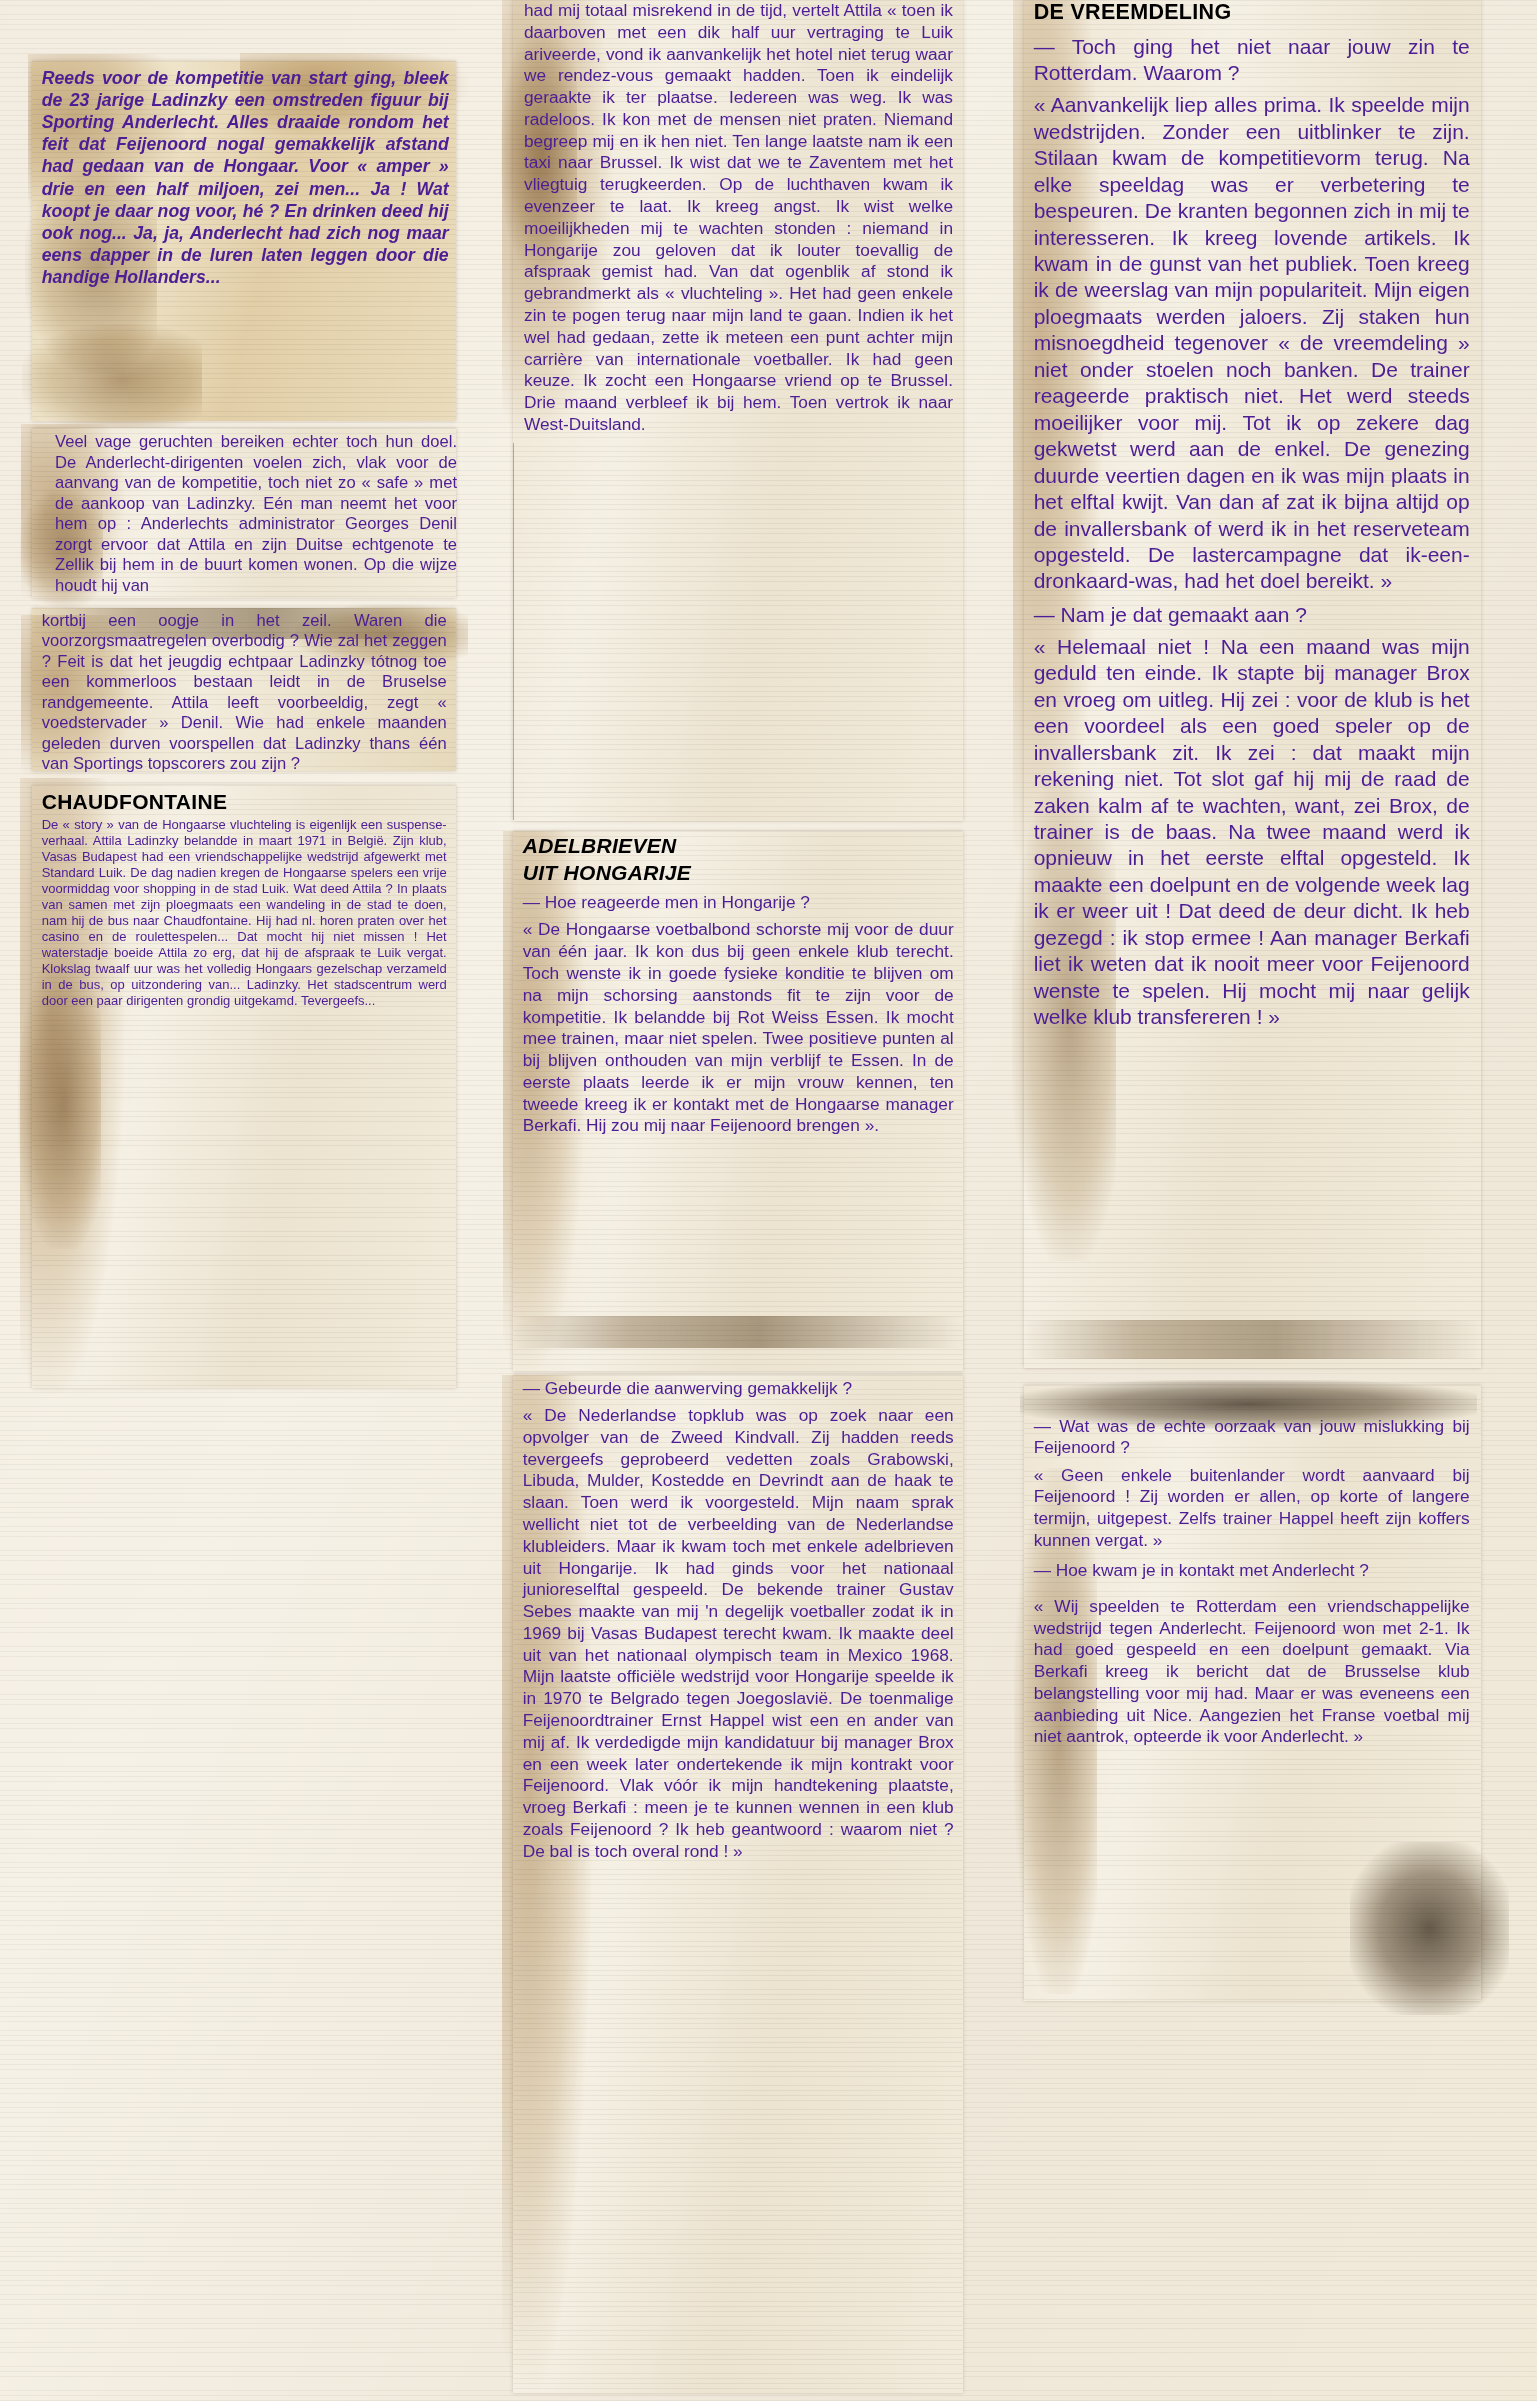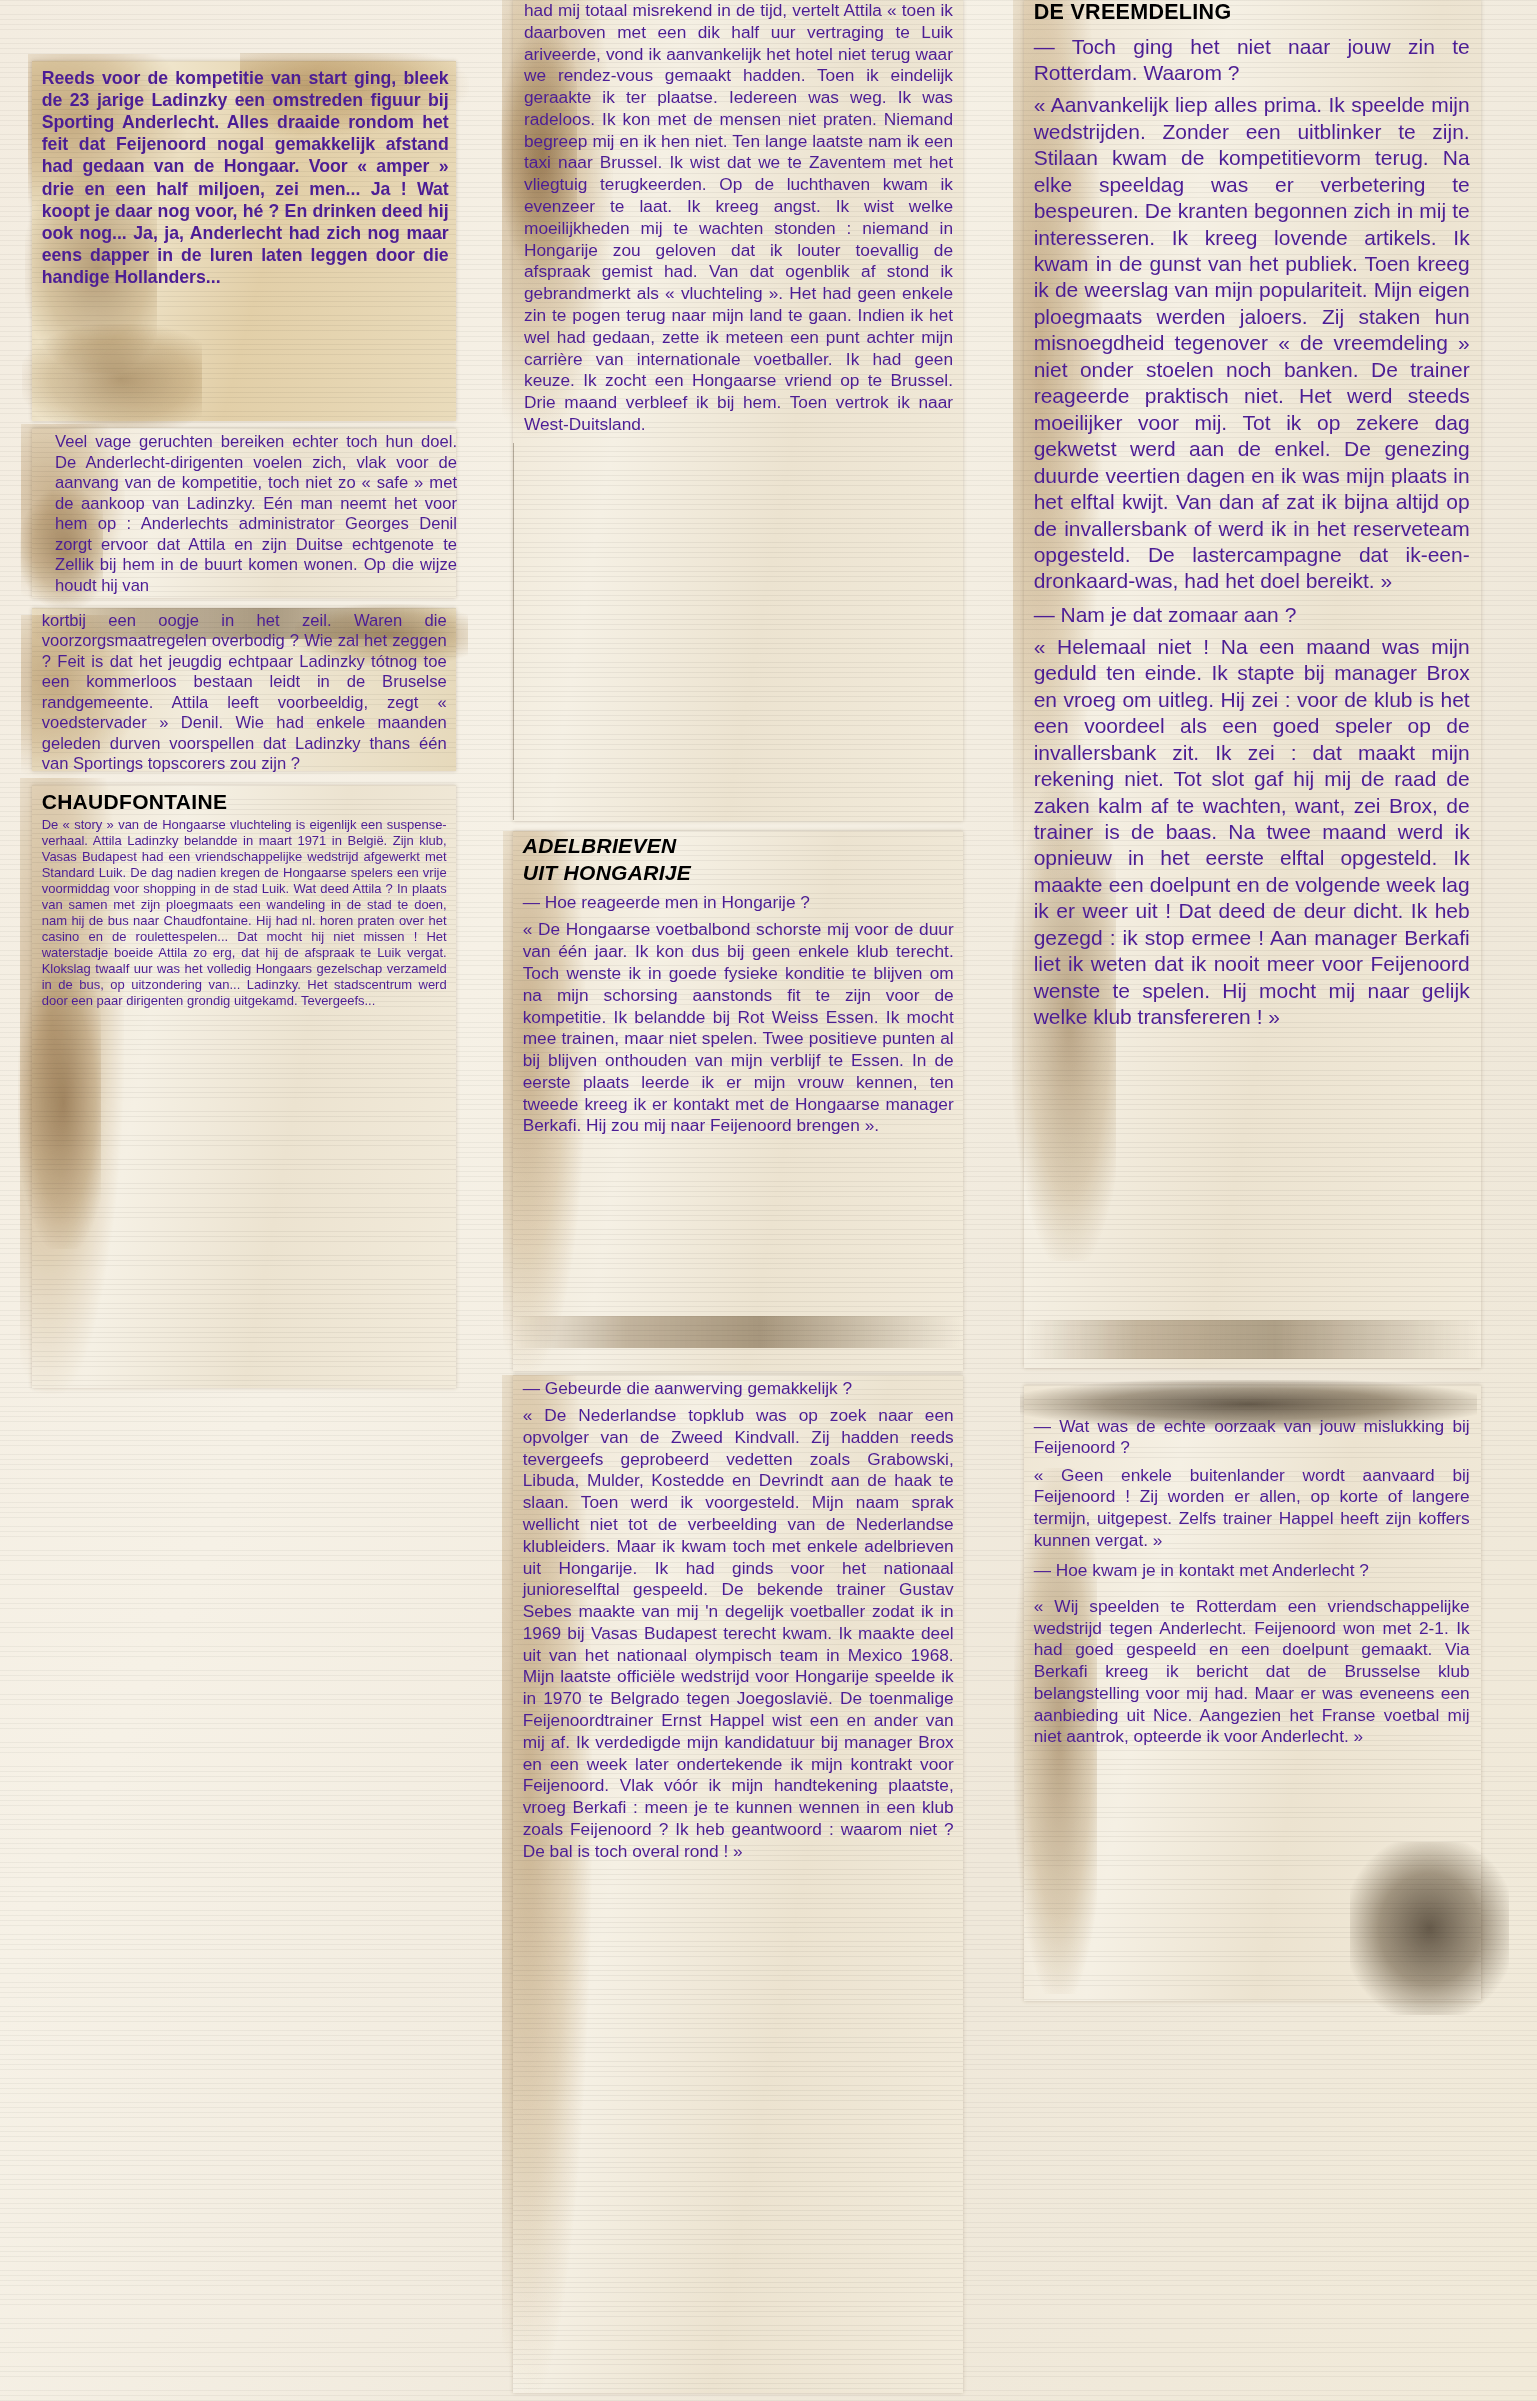--- a/index.html
+++ b/index.html
@@ -80,21 +80,21 @@
     color: #000000;
     margin: 0 0 4.2px 0;
     line-height: 1.06;
   }
 
   
   #left-col { left: 32px; top: 61px; width: 424px; }
 
   #lead-block {
     position: absolute;
-    left: 0; top: 0; width: 344px; height: 360px;
+    left: 0; top: 0; width: 344px; height: 360px; font-style: italic;
   }
   #lead-block .patch { left: 0; top: 0; width: 424px; height: 360px;
     background:
       repeating-linear-gradient(to bottom, rgba(0,0,0,0.05) 0px, rgba(0,0,0,0.05) 0.7px, rgba(255,255,255,0) 0.7px, rgba(255,255,255,0) 4.8px),
       linear-gradient(105deg,#e8d9b8 0%, #f0e6cd 25%, #e2cfa8 55%, #eadcbc 100%);
   }
   #lead-text {
     position: absolute; left: 9.7px; top: 5.5px; width: 407px;
     font-size: 17.7px; line-height: 1.255; font-weight: bold;
   }
@@ -253,21 +253,21 @@
   <div class="col" id="right-col">
 
     <div id="right-b1">
       <div class="patch"></div>
       <div class="stain blotch-a" style="left:-11px;top:-7px;width:90px;height:900px;"></div>
       <div class="stain blotch-b" style="left:-12.5px;top:776px;width:104px;height:485px;"></div>
       <div class="inner">
         <div class="hd" style="margin-bottom:9.7px;">DE VREEMDELING</div>
         <div class="text" style="margin-bottom:5.5px;">— Toch ging het niet naar jouw zin te Rotterdam. Waarom ?</div>
         <div class="text" style="margin-bottom:7px;">« Aanvankelijk liep alles prima. Ik speelde mijn wedstrijden. Zonder een uitblinker te zijn. Stilaan kwam de kompetitievorm terug. Na elke speeldag was er verbetering te bespeuren. De kranten begonnen zich in mij te interesseren. Ik kreeg lovende artikels. Ik kwam in de gunst van het publiek. Toen kreeg ik de weerslag van mijn populariteit. Mijn eigen ploegmaats werden jaloers. Zij staken hun misnoegdheid tegenover « de vreemdeling » niet onder stoelen noch banken. De trainer reageerde praktisch niet. Het werd steeds moeilijker voor mij. Tot ik op zekere dag gekwetst werd aan de enkel. De genezing duurde veertien dagen en ik was mijn plaats in het elftal kwijt. Van dan af zat ik bijna altijd op de invallersbank of werd ik in het reserveteam opgesteld. De lastercampagne dat ik-een-dronkaard-was, had het doel bereikt. »</div>
-        <div class="text" style="margin-bottom:5.5px;">— Nam je dat zomaar aan ?</div>
+        <div class="text" style="margin-bottom:5.5px;">— Nam je dat gemaakt aan ?</div>
         <div class="text">« Helemaal niet ! Na een maand was mijn geduld ten einde. Ik stapte bij manager Brox en vroeg om uitleg. Hij zei : voor de klub is het een voordeel als een goed speler op de invallersbank zit. Ik zei : dat maakt mijn rekening niet. Tot slot gaf hij mij de raad de zaken kalm af te wachten, want, zei Brox, de trainer is de baas. Na twee maand werd ik opnieuw in het eerste elftal opgesteld. Ik maakte een doelpunt en de volgende week lag ik er weer uit ! Dat deed de deur dicht. Ik heb gezegd : ik stop ermee ! Aan manager Berkafi liet ik weten dat ik nooit meer voor Feijenoord wenste te spelen. Hij mocht mij naar gelijk welke klub transfereren ! »</div>
       </div>
       <div class="stain smudge-h" style="left:0px;top:1320px;width:457px;height:39px;opacity:0.9;"></div>
     </div>
 
     <div id="right-b2">
       <div class="patch"></div>
       <div class="stain blotch-dark" style="left:-4.2px;top:-5.5px;width:457px;height:48px;"></div>
       <div class="stain blotch-dark" style="left:326px;top:457px;width:159px;height:173px;"></div>
       <div class="stain blotch-b" style="left:-9.7px;top:83px;width:83px;height:526px;"></div>

